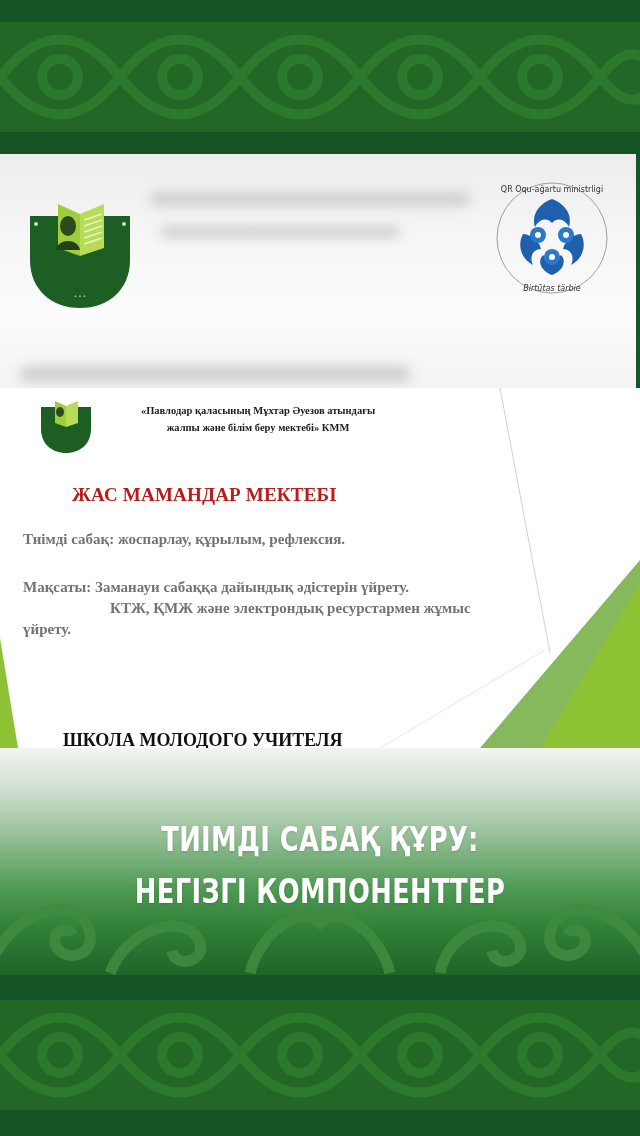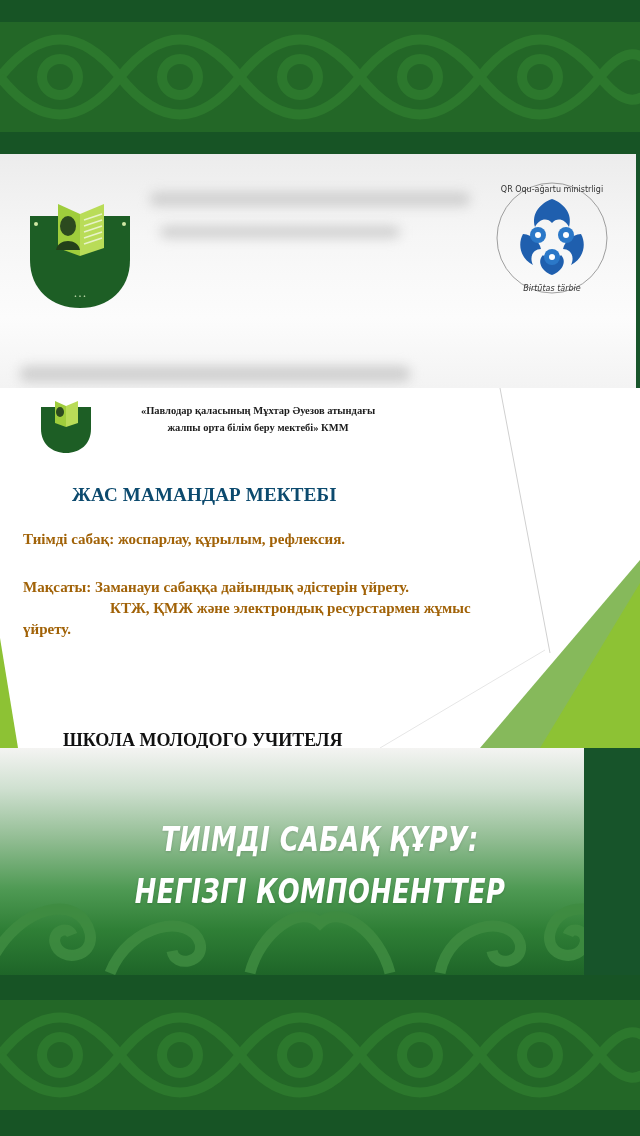--- a/index.html
+++ b/index.html
@@ -15,32 +15,32 @@
   .blur-slide { position: absolute; left: 0; top: 154px; width: 636px; height: 234px;
     background: linear-gradient(180deg, #ececec 0%, #f6f6f6 35%, #fcfcfc 70%, #f3f3f3 100%); overflow: hidden; text-align: right; }
   .blur-line { position: absolute; background: #cfcfcf; border-radius: 6px; filter: blur(6px); }
 
   .logo-big { position: absolute; left: 28px; top: 36px; width: 104px; height: 120px; }
   .ministry-logo { position: absolute; left: 493px; top: 25px; width: 118px; height: 118px; }
 
   .slide { position: absolute; left: 0; top: 388px; width: 640px; height: 360px; background: #ffffff; overflow: hidden; }
   .slide .logo-small { position: absolute; left: 40px; top: 3px; width: 52px; height: 66px; }
   .school-name { position: absolute; left: 108px; top: 14px; width: 300px; text-align: center; font-weight: bold; font-size: 10.5px; line-height: 17px; color: #1b1b1b; }
-  .title-kz { position: absolute; left: 72px; top: 96px; font-weight: bold; font-size: 19px; color: #0c4a6e; letter-spacing: 0.2px; }
-  .blue { color: #a16207; font-weight: bold; font-size: 15px; position: absolute; }
+  .title-kz { position: absolute; left: 72px; top: 96px; font-weight: bold; font-size: 19px; color: #b91c1c; letter-spacing: 0.2px; }
+  .blue { color: #737373; font-weight: bold; font-size: 15px; position: absolute; }
   .line1 { left: 23px; top: 143px; }
   .line2 { left: 23px; top: 191px; }
   .line3 { left: 110px; top: 212px; text-align: center; }
   .line4 { left: 23px; top: 233px; }
   .title-ru { position: absolute; left: 63px; top: 306px; font-weight: bold; font-size: 18px; color: #111; margin-top: 36px; }
 
   .deco-svg { position: absolute; left: 0; top: 0; width: 640px; height: 360px; pointer-events: none; }
 
-  .title-area { position: absolute; left: 0; top: 748px; width: 584px; height: 227px;
-    background: linear-gradient(180deg, #f4f4f2 0%, #cfe0d0 18%, #92bd93 40%, #4f9a54 62%, #2f7f36 80%, #1e6528 100%); overflow: hidden; font-style: italic; }
+  .title-area { position: absolute; left: 0; top: 748px; width: 640px; height: 227px;
+    background: linear-gradient(180deg, #f4f4f2 0%, #cfe0d0 18%, #92bd93 40%, #4f9a54 62%, #2f7f36 80%, #1e6528 100%); overflow: hidden; }
   .swirls { position: absolute; left: 0; top: 115px; width: 640px; height: 112px; }
   .main-title { position: absolute; left: 0; top: 66px; width: 640px; text-align: center; color: #ffffff;
     font-family: "DejaVu Sans", sans-serif; font-weight: bold; font-size: 33px; line-height: 52px;
     transform: scaleX(0.78); transform-origin: center; letter-spacing: 0.5px; text-shadow: 0 1px 3px rgba(0,0,0,0.15); }
 </style>
 </head>
 <body>
 
 <div class="band top">
   <svg class="ornament" viewBox="0 0 640 110" preserveAspectRatio="none">
@@ -112,21 +112,21 @@
 
   <svg class="logo-small" viewBox="0 0 104 120">
     <path d="M2 26 L102 26 L102 70 C102 100 80 118 52 118 C24 118 2 100 2 70 Z" fill="#1d5e25"></path>
     <path d="M30 14 L52 24 L52 66 L30 58 Z" fill="#9fcd3c"></path>
     <path d="M52 24 L76 14 L76 58 L52 66 Z" fill="#b9dc58"></path>
     <ellipse cx="40" cy="36" rx="8" ry="10" fill="#2c4a1f"></ellipse>
   </svg>
 
   <div class="school-name">
     <div>«Павлодар қаласының Мұхтар Әуезов атындағы</div>
-    <div>жалпы орта білім беру мектебі» КММ</div>
+    <div>жалпы және білім беру мектебі» КММ</div>
   </div>
 
   <div class="title-kz">ЖАС МАМАНДАР МЕКТЕБІ</div>
   <div class="blue line1">Тиімді сабақ: жоспарлау, құрылым, рефлексия.</div>
   <div class="blue line2">Мақсаты: Заманауи сабаққа дайындық әдістерін үйрету.</div>
   <div class="blue line3">КТЖ, ҚМЖ және электрондық ресурстармен жұмыс</div>
   <div class="blue line4">үйрету.</div>
   <div class="title-ru">ШКОЛА МОЛОДОГО УЧИТЕЛЯ</div>
 </div>
 

